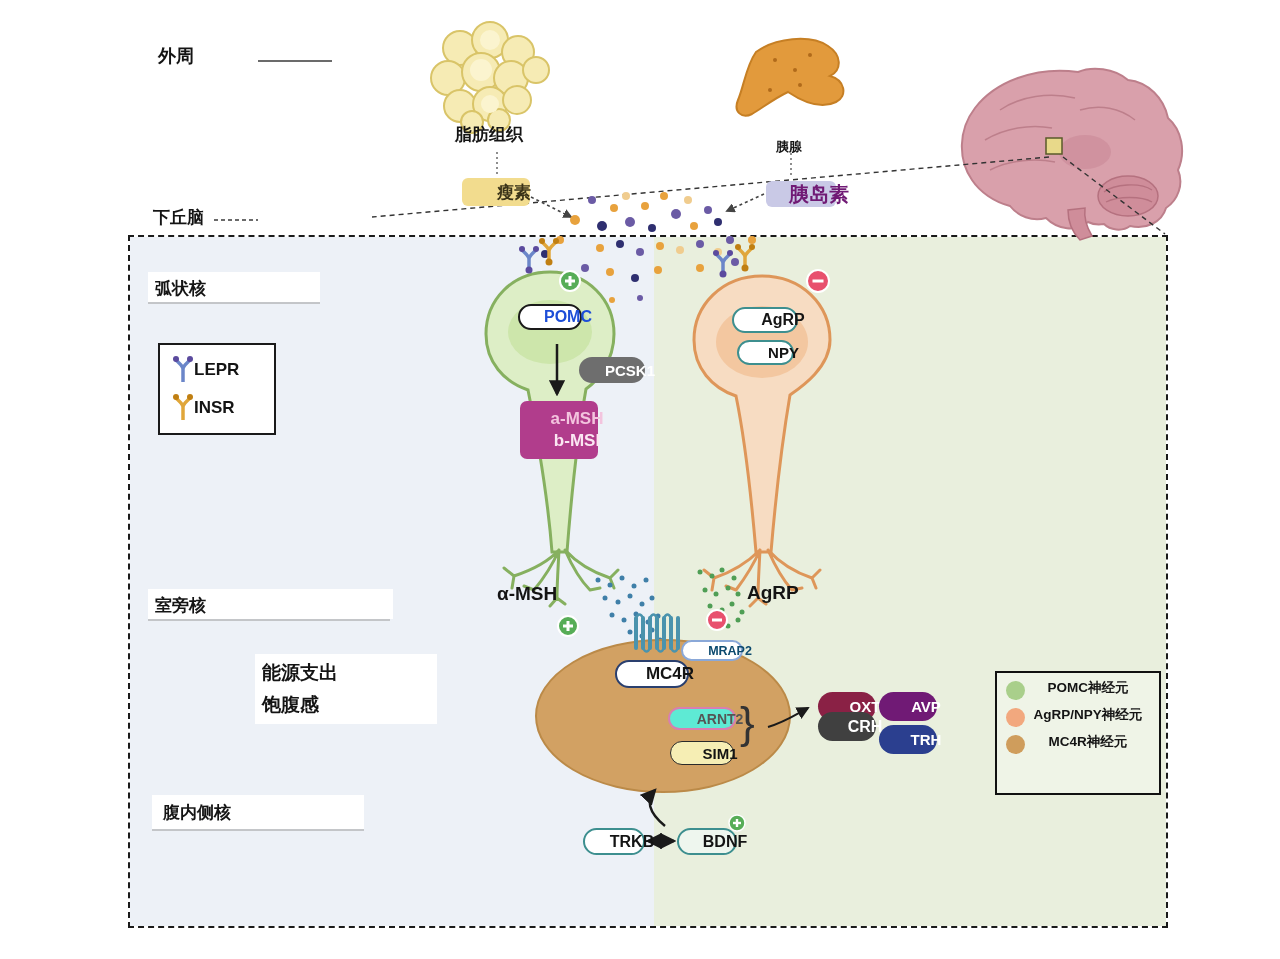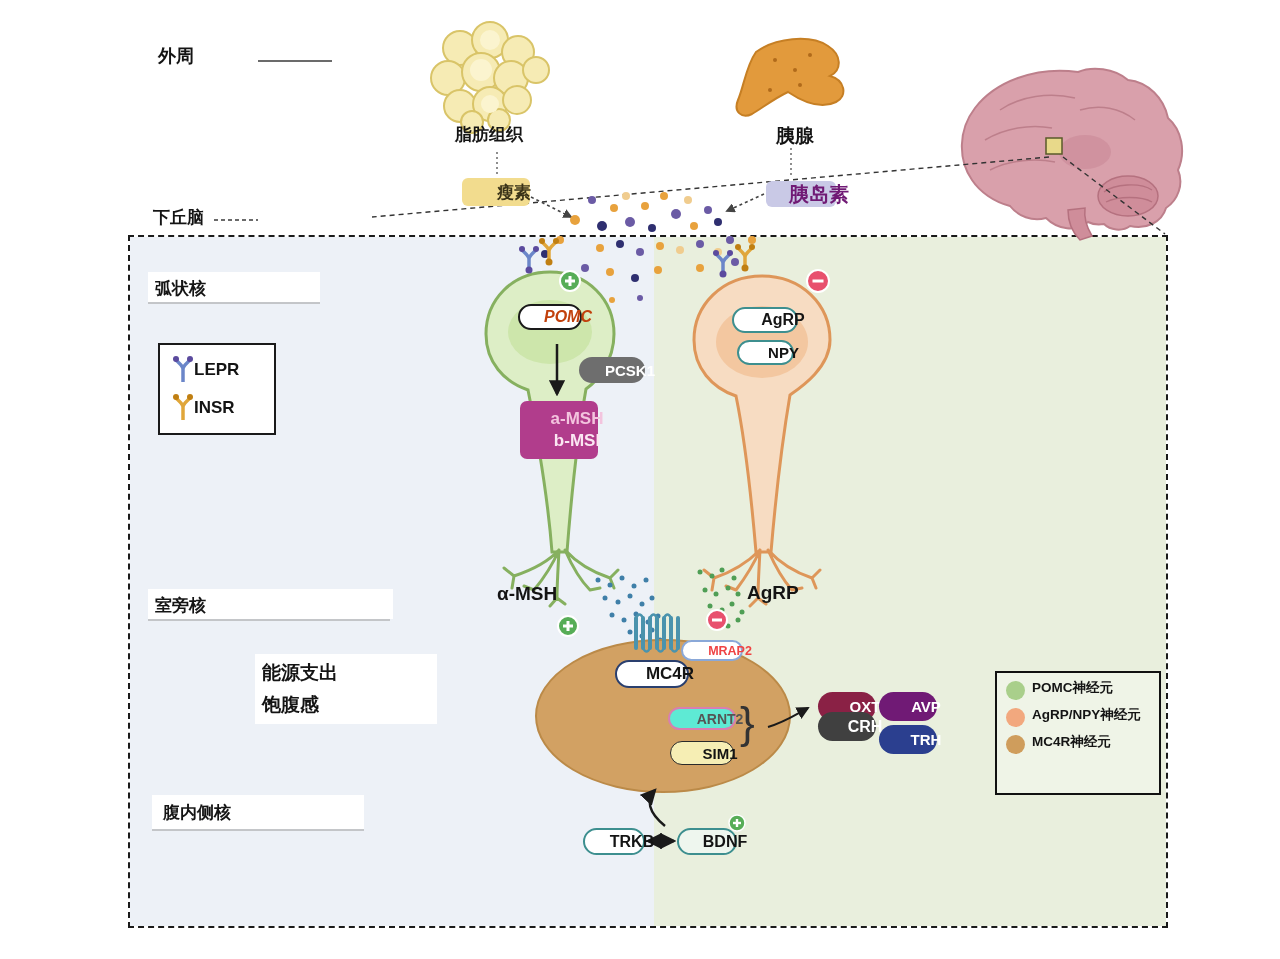--- a/index.html
+++ b/index.html
@@ -7,31 +7,31 @@
   .stage { position:relative; width:1262px; height:959px; background:#ffffff; overflow:hidden; }
   .dashed-box { position:absolute; left:128px; top:235px; width:1040px; height:693px;
                 border:2px dashed #1a1a1a; display:flex; z-index:0; }
   .panel-left  { width:524px; height:100%; background:#edf1f7; }
   .panel-right { flex:1; background:#e9efdd; }
   .strip { position:absolute; background:#ffffff; z-index:1; }
   svg.overlay { position:absolute; left:0; top:0; z-index:2; pointer-events:none; }
   .lbl { position:absolute; z-index:3; font-weight:bold; color:#141414; white-space:nowrap; }
   .badge { position:absolute; z-index:3; display:flex; align-items:center; justify-content:center;
            font-weight:bold; white-space:nowrap;padding-left:36px; }
-  .b-outline      { background:#fff; border:2px solid #1a1a1a; border-radius:14px; color:#c2410c;font-style:italic; }
+  .b-outline      { background:#fff; border:2px solid #1a1a1a; border-radius:14px; color:#1d4ed8; }
   .b-teal         { background:#fff; border:2px solid #3d8f8f; border-radius:14px; color:#141414; }
   .b-gray         { background:#6e6e6e; color:#ffffff; border-radius:14px; }
   .b-magenta-box  { background:#b13d8c; border-radius:7px; color:#fff; flex-direction:column; line-height:1.3; }
-  .b-blue-outline { background:#fff; border:2px solid #8aa8d8; border-radius:12px; color:#ef4444; }
+  .b-blue-outline { background:#fff; border:2px solid #8aa8d8; border-radius:12px; color:#0c4a6e; }
   .b-navy-outline { background:#fff; border:2.5px solid #2a3f6e; border-radius:15px; color:#141414; }
   .b-pink-outline { background:#5eead4; border:2px solid #d87fb0; border-radius:13px; color:#555; }
   .b-sim1         { background:#f6eeb4; border:1.5px solid #2a2a2a; border-radius:13px; color:#141414;margin-top:8px; }
   .pill-solid     { color:#ffffff; border-radius:15px; }
   .legend-box { position:absolute; z-index:3; border:2.5px solid #111; background:rgba(255,255,255,0.3); }
-  .legend-item { display:flex; align-items:flex-start; gap:7px; margin:7px 9px 0 9px; }
+  .legend-item { display:flex; align-items:flex-start; gap:7px; margin:7px 9px 0 9px;text-align:center; }
   .legend-dot { width:19px; height:19px; border-radius:50%; flex:0 0 auto; margin-top:1px; }
   .legend-text { font-size:13.5px; font-weight:bold; color:#141414; line-height:1.25; width:112px; }
   .rbox { position:absolute; left:158px; top:343px; width:118px; height:92px; z-index:3;
           border:2px solid #1a1a1a; background:#fff; display:flex; flex-direction:column;
           justify-content:center; gap:10px; padding-left:12px; }
   .ritem { display:flex; align-items:center; gap:0; font-size:17px; font-weight:bold; color:#141414; }
   .brace { position:absolute; z-index:3; font-size:44px; color:#333; font-weight:400; }
 </style>
 </head>
 <body>
@@ -285,21 +285,21 @@
 
     <g transform="translate(737,823)">
       <circle r="8" fill="#57ad57" stroke="#ffffff" stroke-width="1.5"></circle>
       <rect x="-4" y="-1.2" width="8" height="2.4" fill="#fff"></rect>
         <rect x="-1.2" y="-4" width="2.4" height="8" fill="#fff"></rect>
     </g>
   </svg>
 
   <div class="lbl" style="left:158px;top:44px;font-size:18px">外周</div>
   <div class="lbl" style="left:455px;top:123px;font-size:17px">脂肪组织</div>
-  <div class="lbl" style="left:776px;top:123px;font-size:19px">胰腺</div>
+  <div class="lbl" style="left:776px;top:138px;font-size:13px">胰腺</div>
 
   <div class="badge" style="left:462px;top:178px;width:68px;height:28px;background:#f2dc8e;border-radius:6px;font-size:17px;color:#3a3318">瘦素</div>
   <div class="badge" style="left:766px;top:181px;width:70px;height:26px;background:#c9c9e6;border-radius:6px;font-size:20px;color:#701a75">胰岛素</div>
 
   <div class="lbl" style="left:153px;top:206px;font-size:17px">下丘脑</div>
   <div class="lbl" style="left:155px;top:277px;font-size:17px">弧状核</div>
   <div class="lbl" style="left:155px;top:594px;font-size:17px">室旁核</div>
   <div class="lbl" style="left:163px;top:801px;font-size:17px">腹内侧核</div>
 
   <div class="lbl" style="left:262px;top:660px;font-size:19px">能源支出</div>

